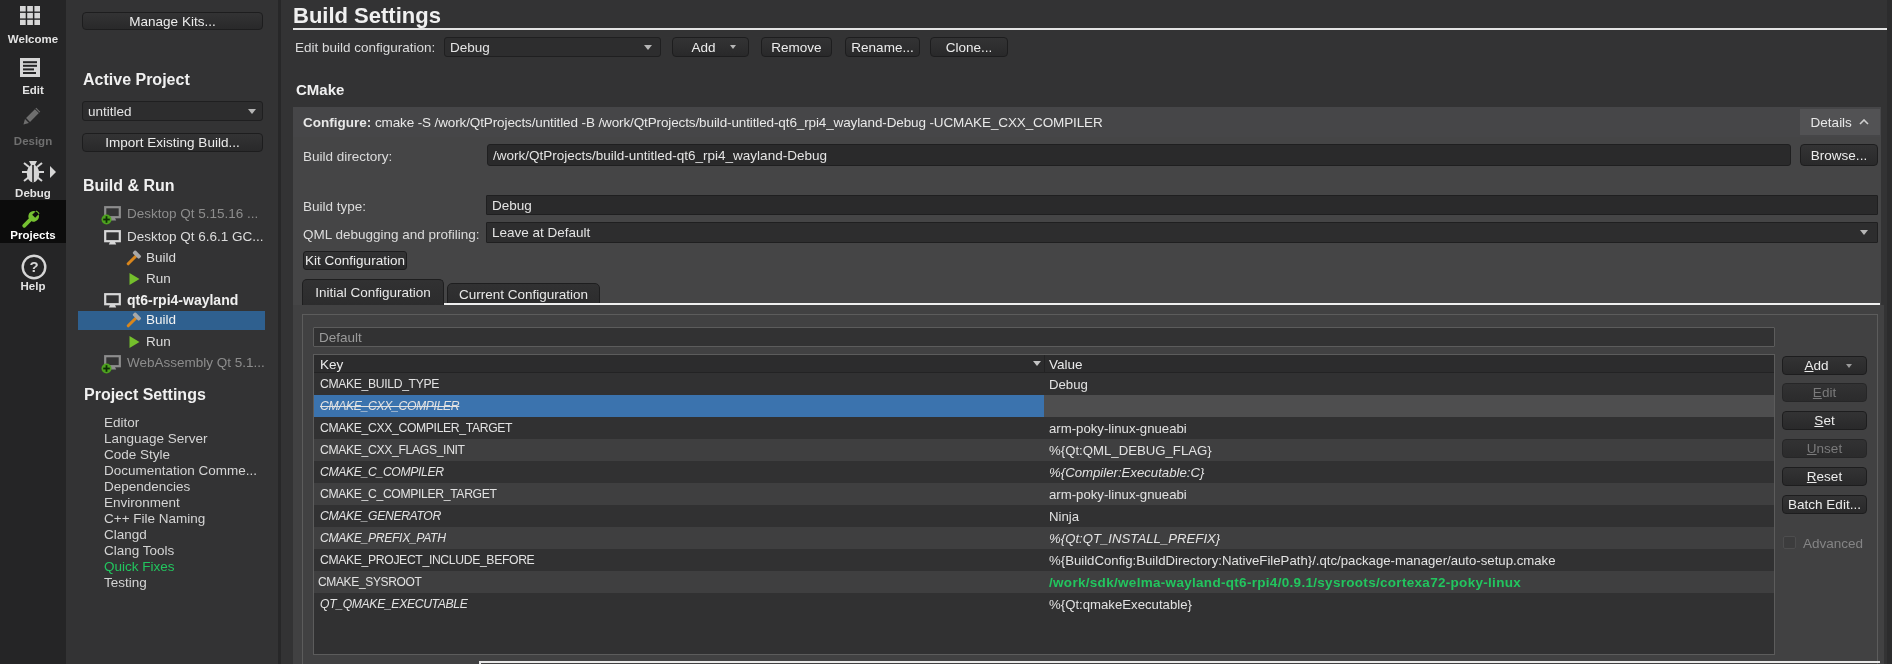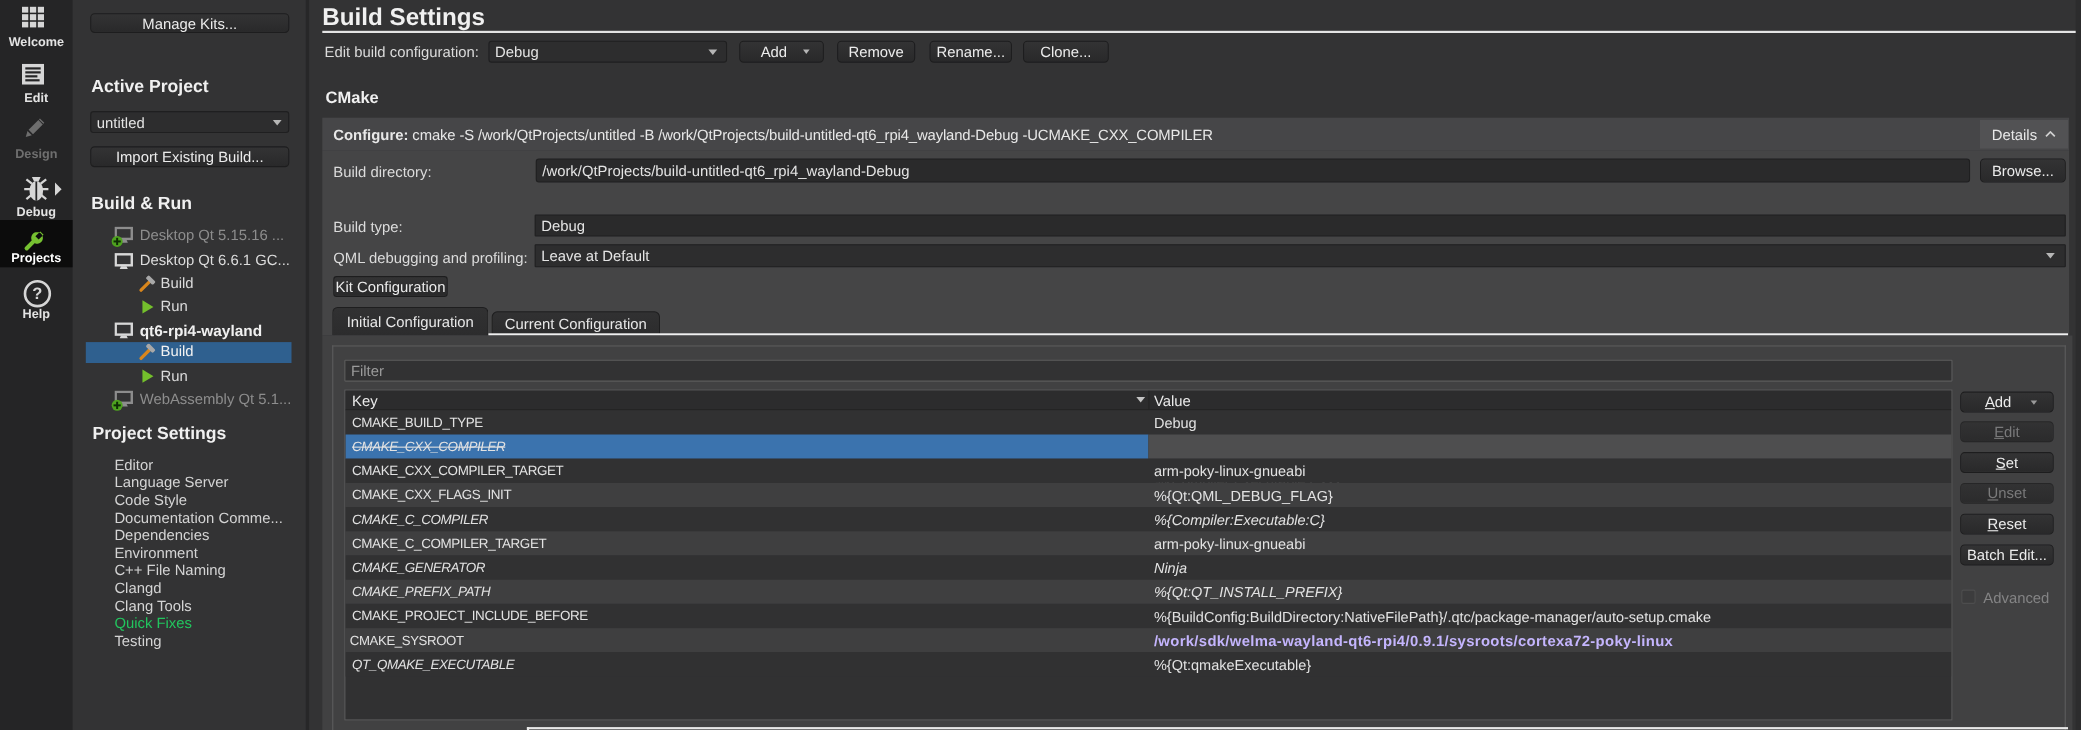--- a/index.html
+++ b/index.html
@@ -180,21 +180,21 @@
 <div class="field" style="left:486px;top:222px;width:1392px;height:21px;border-radius:1px;background:#2d2d2e;">Leave at Default</div>
 <div class="abs arrow-dn" style="left:1860px;top:230px;"></div>
 <div class="btn" style="left:303px;top:251px;width:104px;height:19px;border-radius:3px;">Kit Configuration</div>
 
 <div class="abs" style="left:302px;top:279px;width:142px;height:26px;background:linear-gradient(#313132,#2c2c2d);border:1px solid #1e1e1f;border-bottom:none;border-radius:5px 5px 0 0;display:flex;align-items:center;justify-content:center;color:#e8e8e8;font-size:13.5px;">Initial Configuration</div>
 <div class="abs" style="left:447px;top:283px;width:153px;height:22px;background:linear-gradient(#313132,#2c2c2d);border:1px solid #1e1e1f;border-radius:5px 5px 0 0;display:flex;align-items:center;justify-content:center;color:#e8e8e8;font-size:13.5px;">Current Configuration</div>
 <div class="abs" style="left:444px;top:303px;width:1436px;height:2px;background:#efefef;"></div>
 
 <div class="abs" style="left:293px;top:305px;width:1591px;height:359px;background:#414142;"></div>
 <div class="abs" style="left:302px;top:314px;width:1576px;height:350px;border:1px solid #5c5c5c;border-bottom:none;background:#414142;"></div>
-<div class="field" style="left:313px;top:327px;width:1462px;height:20px;background:#323233;border:1px solid #5c5c5c;border-radius:1px;color:#9b9b9b;">Filter</div>
+<div class="field" style="left:313px;top:327px;width:1462px;height:20px;background:#323233;border:1px solid #5c5c5c;border-radius:1px;color:#9b9b9b;">Default</div>
 <div class="abs" style="left:313px;top:354px;width:1462px;height:301px;border:1px solid #5c5c5c;background:#313132;overflow:hidden;">
 <div class="abs" style="left:0;top:0;width:1460px;height:18px;background:#2c2c2d;border-bottom:1px solid #232324;"></div>
 <div class="abs" style="left:6px;top:2px;color:#eaeaea;font-size:13.5px;">Key</div>
 <div class="abs" style="left:730px;top:0;width:1px;height:18px;background:#232324;"></div>
 <div class="abs" style="left:735px;top:2px;color:#eaeaea;font-size:13.5px;">Value</div>
 <div class="abs arrow-dn" style="left:719px;top:6px;border-left-width:4.5px;border-right-width:4.5px;border-top-width:5.5px;border-top-color:#c4c4c4;"></div>
 <div class="abs" style="left:0;top:18px;width:1460px;height:22px;background:#313132;"></div>
 <div class="abs" style="left:6px;top:22px;color:#e2e2e2;white-space:nowrap;font-size:12.2px;letter-spacing:-0.35px;">CMAKE_BUILD_TYPE</div>
 <div class="abs" style="left:735px;top:22px;color:#e2e2e2;white-space:nowrap;font-size:13.2px;">Debug</div>
 <div class="abs" style="left:0;top:40px;width:730px;height:22px;background:#3b73ae;"></div>
@@ -208,30 +208,30 @@
 <div class="abs" style="left:6px;top:88px;color:#e2e2e2;white-space:nowrap;font-size:12.2px;letter-spacing:-0.35px;">CMAKE_CXX_FLAGS_INIT</div>
 <div class="abs" style="left:735px;top:88px;color:#e2e2e2;white-space:nowrap;font-size:13.2px;">%{Qt:QML_DEBUG_FLAG}</div>
 <div class="abs" style="left:0;top:106px;width:1460px;height:22px;background:#313132;"></div>
 <div class="abs" style="left:6px;top:110px;color:#e2e2e2;white-space:nowrap;font-size:12.2px;letter-spacing:-0.35px;font-style:italic;">CMAKE_C_COMPILER</div>
 <div class="abs" style="left:735px;top:110px;color:#e2e2e2;white-space:nowrap;font-size:13.2px;font-style:italic;">%{Compiler:Executable:C}</div>
 <div class="abs" style="left:0;top:128px;width:1460px;height:22px;background:#3f3f40;"></div>
 <div class="abs" style="left:6px;top:132px;color:#e2e2e2;white-space:nowrap;font-size:12.2px;letter-spacing:-0.35px;">CMAKE_C_COMPILER_TARGET</div>
 <div class="abs" style="left:735px;top:132px;color:#e2e2e2;white-space:nowrap;font-size:13.2px;">arm-poky-linux-gnueabi</div>
 <div class="abs" style="left:0;top:150px;width:1460px;height:22px;background:#313132;"></div>
 <div class="abs" style="left:6px;top:154px;color:#e2e2e2;white-space:nowrap;font-size:12.2px;letter-spacing:-0.35px;font-style:italic;">CMAKE_GENERATOR</div>
-<div class="abs" style="left:735px;top:154px;color:#e2e2e2;white-space:nowrap;font-size:13.2px;font-style:italic;">Ninja</div>
+<div class="abs" style="left:735px;top:154px;color:#e2e2e2;white-space:nowrap;font-size:13.2px;">Ninja</div>
 <div class="abs" style="left:0;top:172px;width:1460px;height:22px;background:#3f3f40;"></div>
 <div class="abs" style="left:6px;top:176px;color:#e2e2e2;white-space:nowrap;font-size:12.2px;letter-spacing:-0.35px;font-style:italic;">CMAKE_PREFIX_PATH</div>
 <div class="abs" style="left:735px;top:176px;color:#e2e2e2;white-space:nowrap;font-size:13.2px;font-style:italic;">%{Qt:QT_INSTALL_PREFIX}</div>
 <div class="abs" style="left:0;top:194px;width:1460px;height:22px;background:#313132;"></div>
 <div class="abs" style="left:6px;top:198px;color:#e2e2e2;white-space:nowrap;font-size:12.2px;letter-spacing:-0.35px;">CMAKE_PROJECT_INCLUDE_BEFORE</div>
 <div class="abs" style="left:735px;top:198px;color:#e2e2e2;white-space:nowrap;font-size:13.2px;">%{BuildConfig:BuildDirectory:NativeFilePath}/.qtc/package-manager/auto-setup.cmake</div>
 <div class="abs" style="left:0;top:216px;width:1460px;height:22px;background:#3f3f40;"></div>
 <div class="abs" style="left:4px;top:220px;color:#e2e2e2;white-space:nowrap;font-size:12px;letter-spacing:-0.35px;">CMAKE_SYSROOT</div>
-<div class="abs" style="left:735px;top:220px;color:#c4b5fd;white-space:nowrap;font-size:13.5px;letter-spacing:0.3px;font-weight:bold;">/work/sdk/welma-wayland-qt6-rpi4/0.9.1/sysroots/cortexa72-poky-linux</div>
+<div class="abs" style="left:735px;top:220px;color:#22c55e;white-space:nowrap;font-size:13.5px;letter-spacing:0.3px;font-weight:bold;">/work/sdk/welma-wayland-qt6-rpi4/0.9.1/sysroots/cortexa72-poky-linux</div>
 <div class="abs" style="left:0;top:238px;width:1460px;height:22px;background:#313132;"></div>
 <div class="abs" style="left:6px;top:242px;color:#e2e2e2;white-space:nowrap;font-size:12.2px;letter-spacing:-0.35px;font-style:italic;">QT_QMAKE_EXECUTABLE</div>
 <div class="abs" style="left:735px;top:242px;color:#e2e2e2;white-space:nowrap;font-size:13.2px;">%{Qt:qmakeExecutable}</div>
 </div>
 <div class="btn" style="left:1782px;top:356px;width:85px;height:19px;">
     <span style="margin-right:16px;"><span class="u">A</span>dd</span>
   </div>
 <div class="btn dis" style="left:1782px;top:383px;width:85px;height:19px;"><span class="u">E</span>dit</div>
 <div class="btn" style="left:1782px;top:411px;width:85px;height:19px;"><span class="u">S</span>et</div>
 <div class="btn dis" style="left:1782px;top:439px;width:85px;height:19px;"><span class="u">U</span>nset</div>

